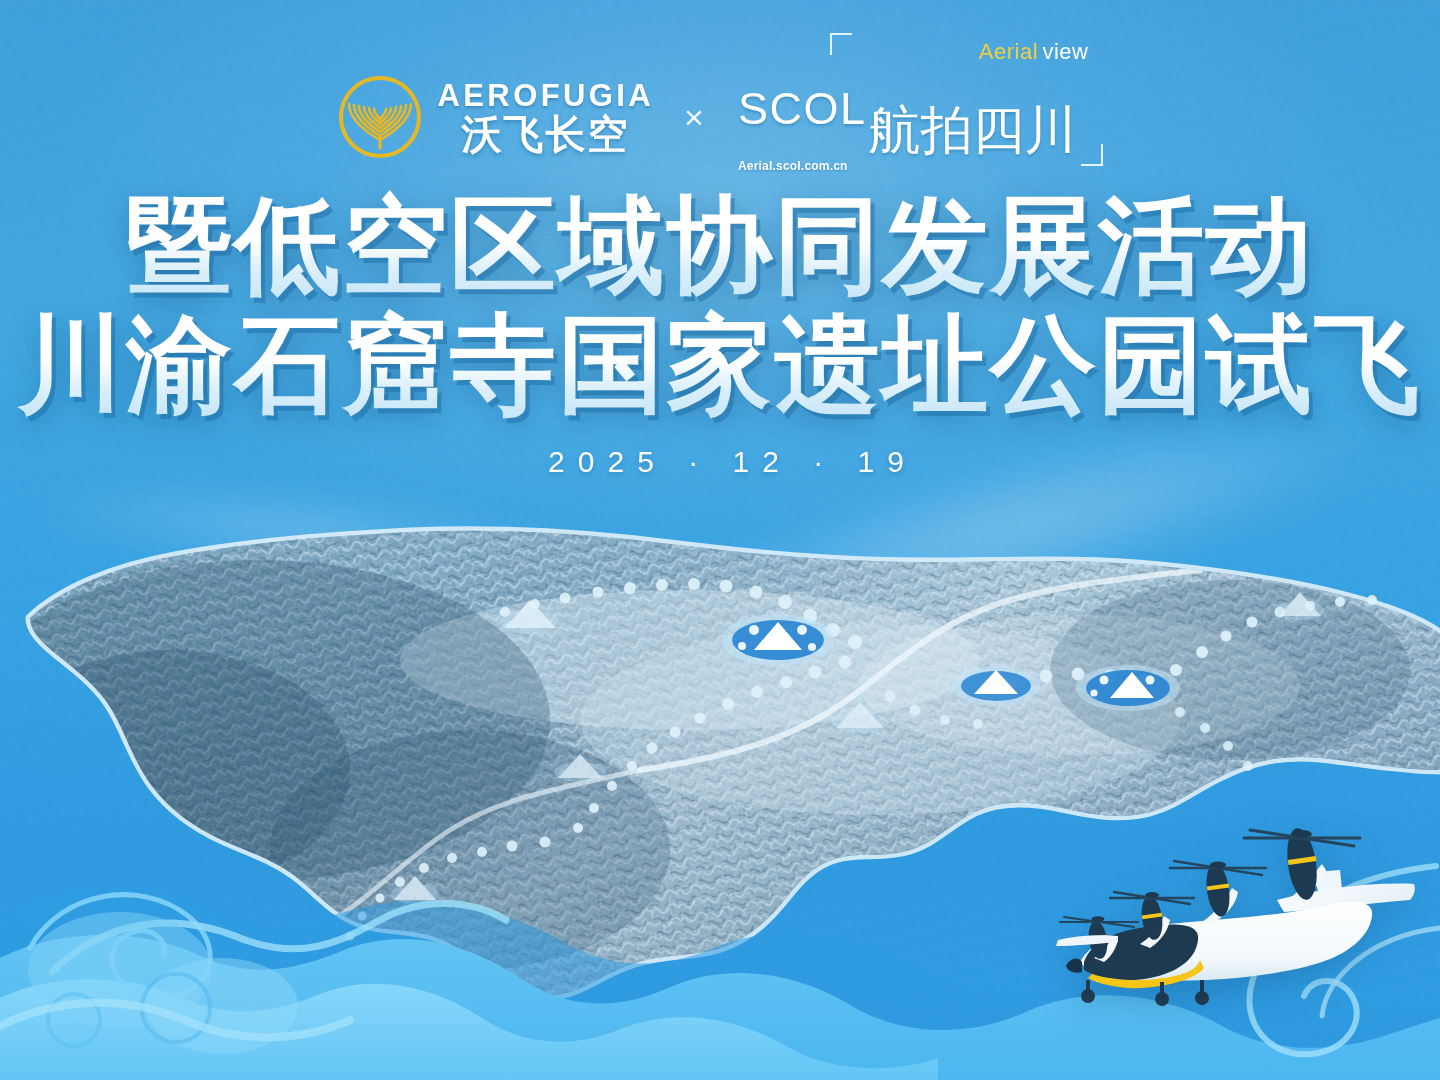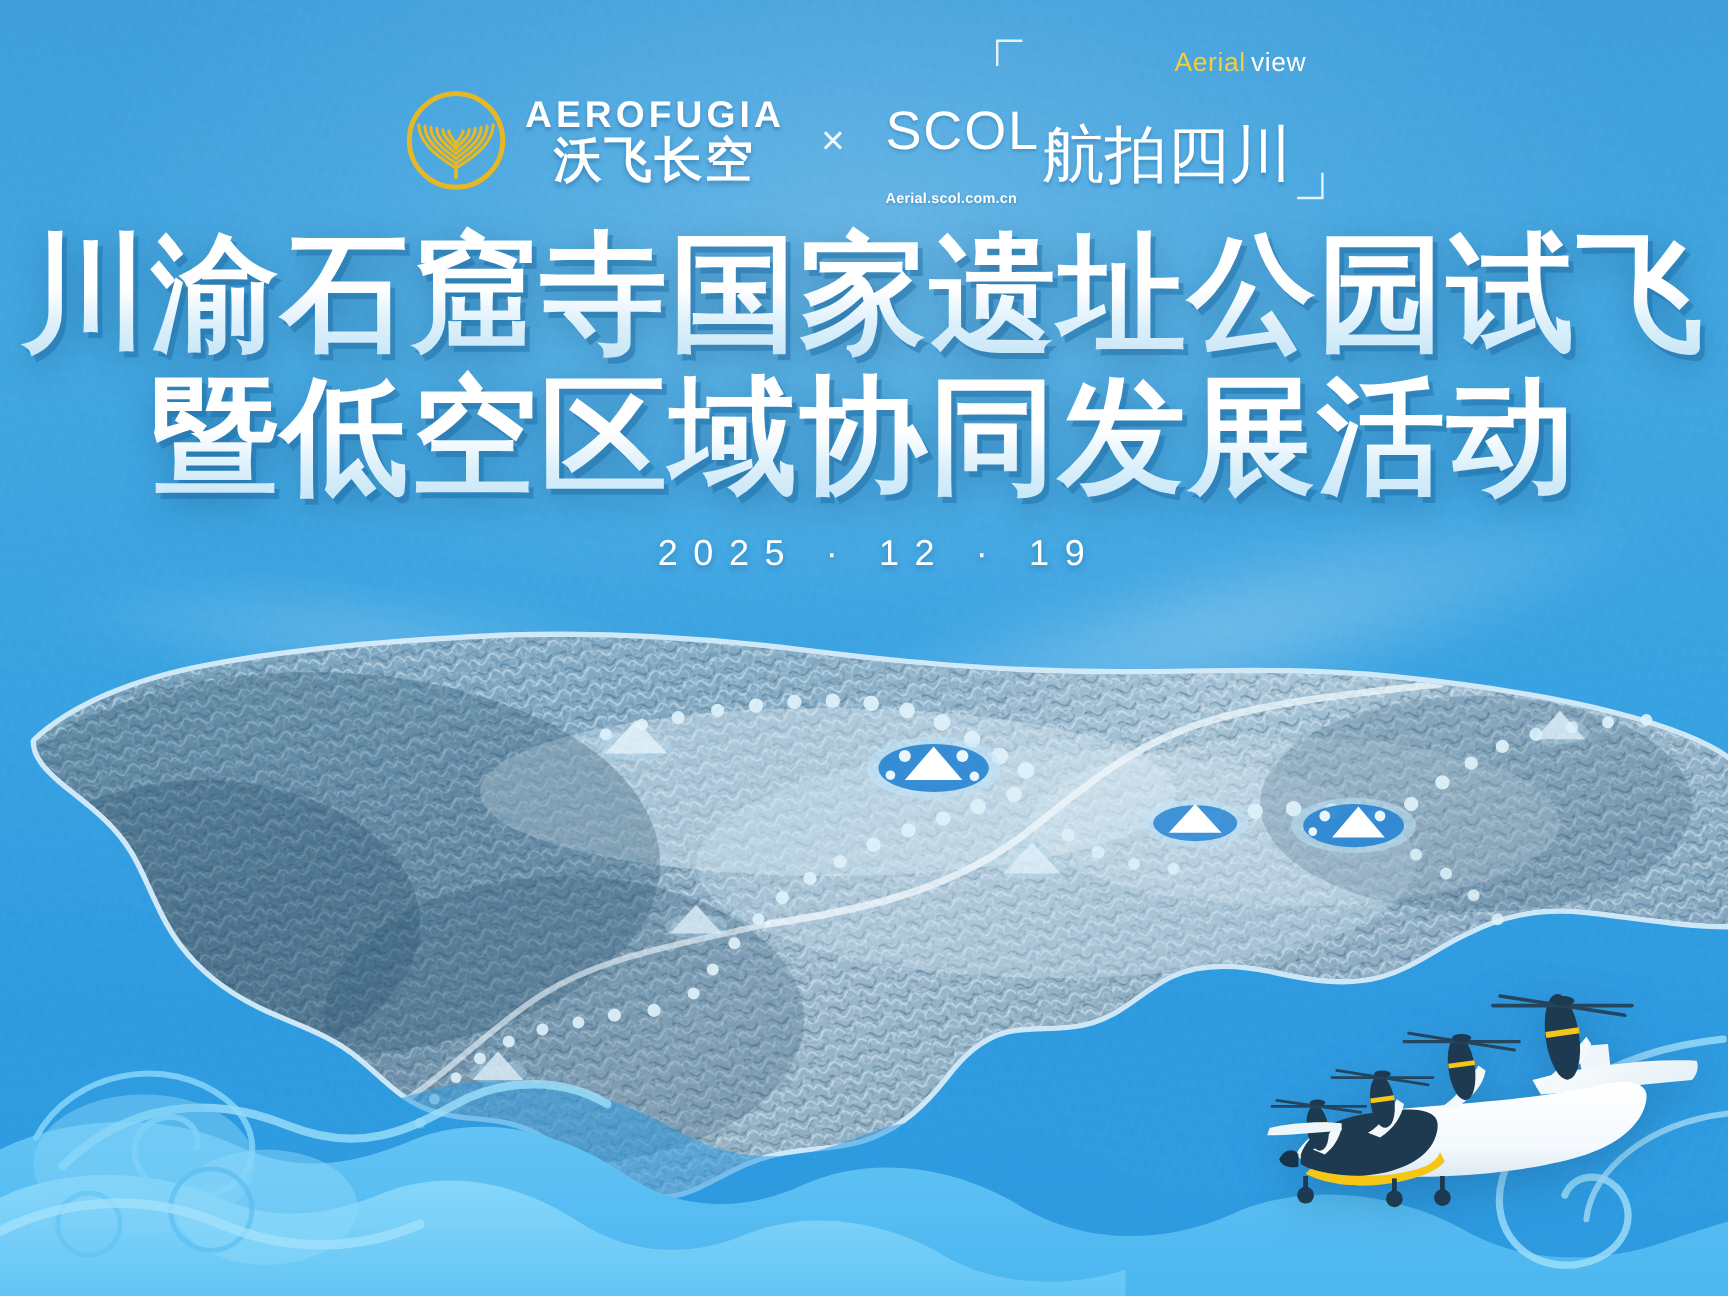--- a/index.html
+++ b/index.html
@@ -605,18 +605,18 @@
       <span class="scol-row">
         <span class="scol-en">SCOL</span>
         <span class="scol-cn">航拍四川</span>
       </span>
       <span class="scol-rule"></span>
       <span class="scol-url">Aerial.scol.com.cn</span>
     </div>
   </div>
 
   <div class="title-wrap">
+    <div class="title-line">暨低空区域协同发展活动</div>
     <div class="title-line">川渝石窟寺国家遗址公园试飞</div>
-    <div class="title-line">暨低空区域协同发展活动</div>
     <div class="date-line">2025 · 12 · 19</div>
   </div>
 
 </div>
 
 </body></html>

